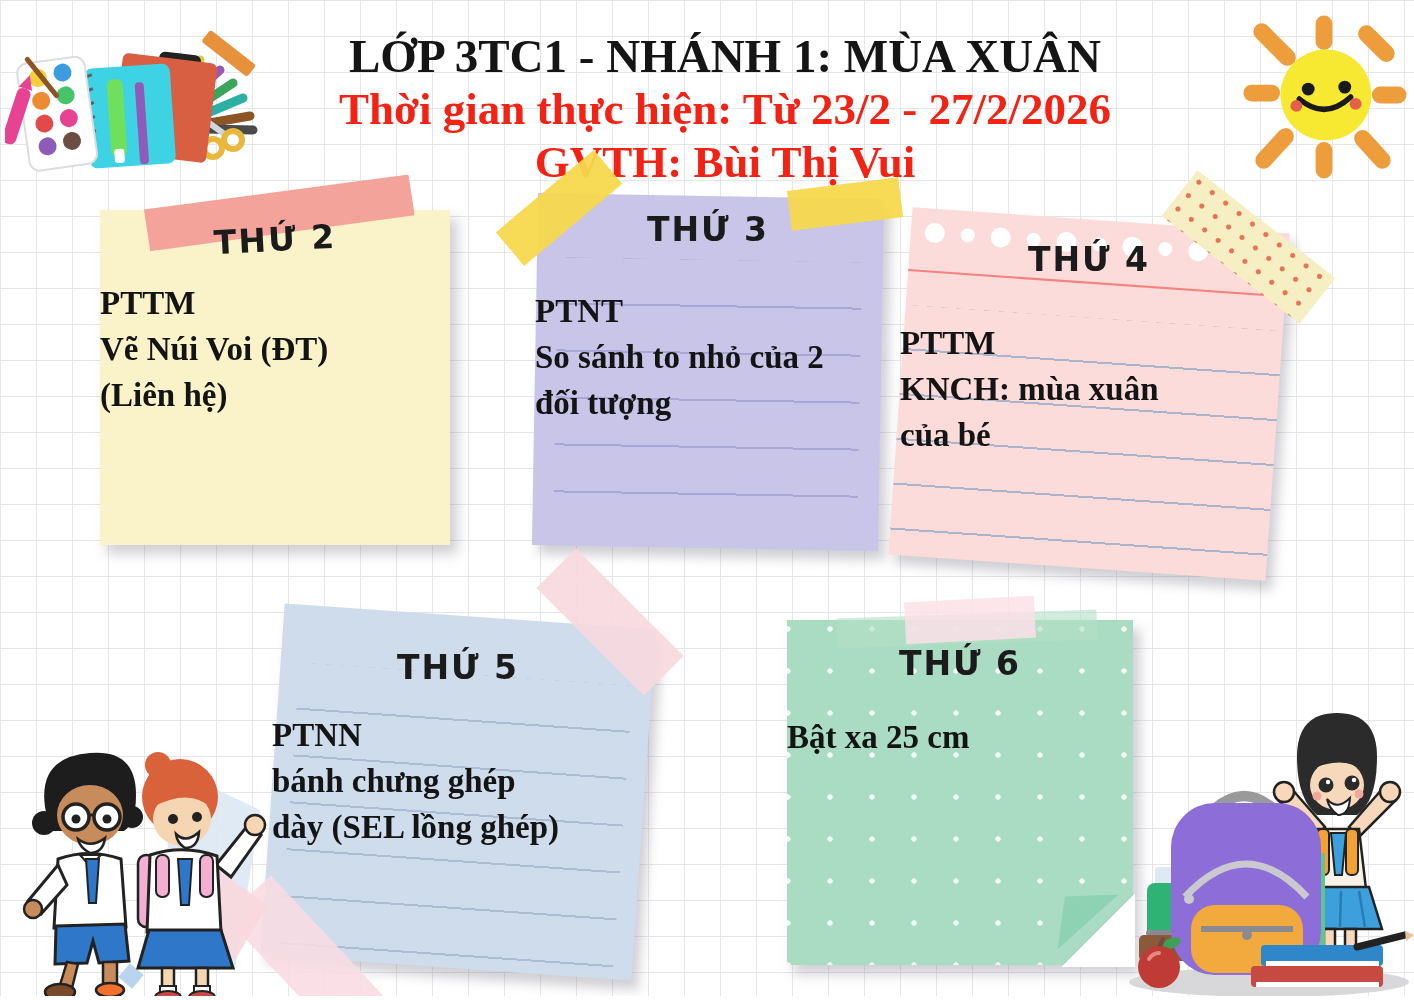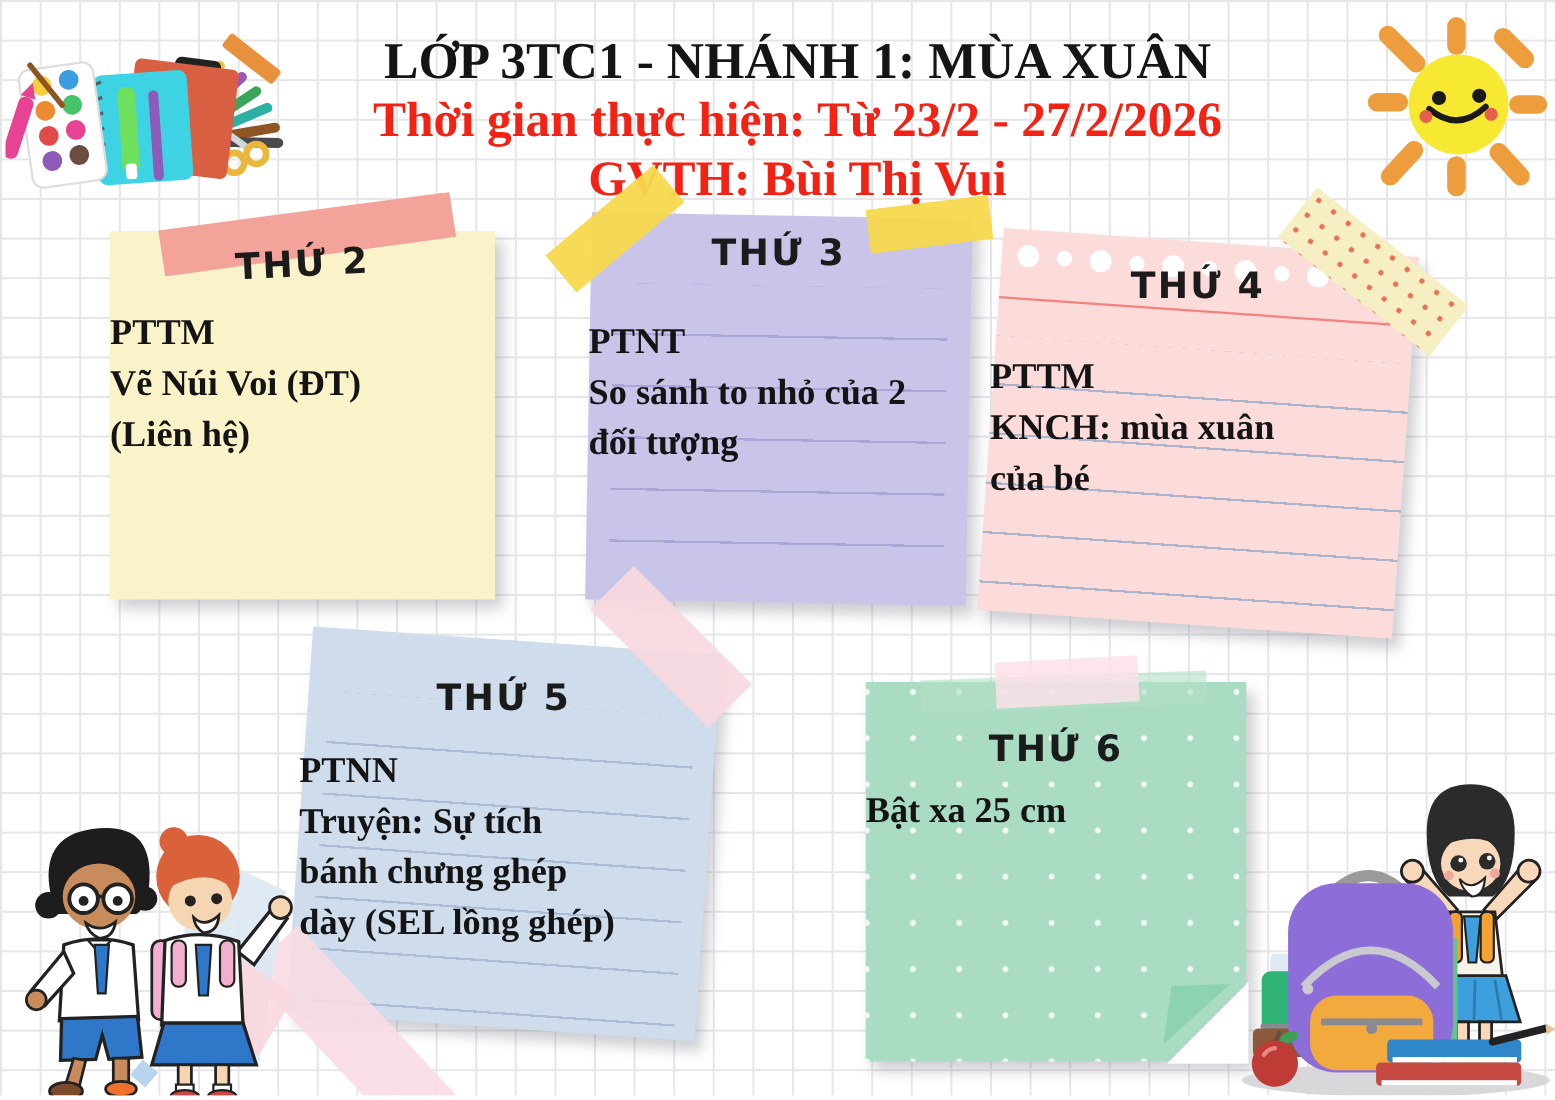--- a/index.html
+++ b/index.html
@@ -56,41 +56,41 @@
   .hole.sm { width:14px; height:14px; }
   .note-thu4 .redline { position:absolute; left:0; right:0; top:62px; height:2px; background:rgba(242,90,90,.7); }
   .note-thu4 .rules { position:absolute; left:0; right:0; top:98px; bottom:6px;
       background:repeating-linear-gradient(to bottom, transparent 0 43px, rgba(90,140,190,.5) 43px 45px); }
   .note-thu4 .tape-dot { width:175px; height:58px; right:-58px; top:-2px; background:#f6efc3; transform:rotate(38deg);
       background-image:radial-gradient(rgba(230,100,75,.9) 2.2px, transparent 2.8px); background-size:17px 17px; }
   .note-thu4 .day { top:20px; }
   .note-thu4 .content { top:100px; }
 
   
-  .note-thu5 { left:272px; top:582px; width:372px; height:352px; }
+  .note-thu5 { left:272px; top:616px; width:372px; height:352px; }
   .note-thu5 .paper { background:#cedcec; transform:rotate(4deg); }
   .note-thu5 .rules { position:absolute; left:5%; right:5%; top:58px; bottom:8px;
       background:repeating-linear-gradient(to bottom, transparent 0 45px, rgba(110,130,170,.35) 45px 47px); }
   .note-thu5 .tape-tr { width:152px; height:56px; right:-42px; top:-22px; background:#f8d8df; transform:rotate(45deg); opacity:.92; }
   .note-thu5 .tape-bl { width:215px; height:62px; left:-58px; bottom:-38px; background:#f9dce3; transform:rotate(47deg); opacity:.88; }
   .note-thu5 .day { top:32px; }
   .note-thu5 .content { top:96px; }
 
   
   .note-thu6 { left:787px; top:620px; width:346px; height:345px; }
   .note-thu6 .paper { background:#a9dcc3;
       background-image:radial-gradient(rgba(255,255,255,.85) 2.4px, transparent 3px);
       background-size:42px 42px; background-position:22px 30px; }
   .note-thu6 .tape-green { width:260px; height:30px; left:50px; top:-6px; background:rgba(180,224,198,.6); transform:rotate(-2deg); }
   .note-thu6 .tape-pink { width:130px; height:42px; left:118px; top:-21px; background:rgba(251,225,232,.85); transform:rotate(-3deg); }
   .fold { position:absolute; right:-2px; bottom:-2px; width:74px; height:74px; z-index:4;
       background:linear-gradient(315deg, #ffffff 50%, transparent 50%); }
   .fold-curl { position:absolute; right:16px; bottom:14px; width:58px; height:58px; z-index:4;
       background:#8ed2b4; clip-path:polygon(0 100%, 100% 0, 8% 8%); transform:rotate(3deg); }
-  .note-thu6 .day { top:41px; }
+  .note-thu6 .day { top:24px; }
   .note-thu6 .content { top:94px; }
 
   
   .decor { position:absolute; z-index:3; }
   .decor-stationery { left:5px;  top:28px;  width:255px; height:145px; z-index:1; }
   .decor-sun        { left:1240px; top:12px; width:168px; height:168px; z-index:1; }
   .decor-kids       { left:10px; top:735px; width:265px; height:265px; }
   .decor-backpack   { left:1119px; top:695px; width:295px; height:305px; }
 </style>
 </head>
@@ -229,21 +229,20 @@
 
   <article class="note note-thu5">
     <div class="paper">
       <div class="rules"></div>
     </div>
     <div class="tape tape-tr"></div>
     <div class="tape tape-bl"></div>
     <div class="day">THỨ 5</div>
     <div class="content">
       <div class="line">PTNN</div>
-      <div class="line">Truyện: Sự tích</div>
       <div class="line">bánh chưng ghép</div>
       <div class="line">dày (SEL lồng ghép)</div>
     </div>
   </article>
 
   <article class="note note-thu6">
     <div class="paper"></div>
     <div class="tape tape-green"></div>
     <div class="tape tape-pink"></div>
     <div class="fold"></div>

